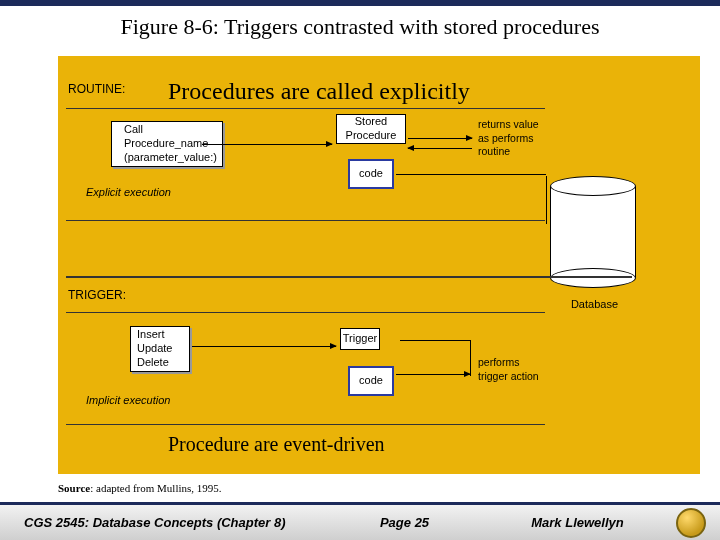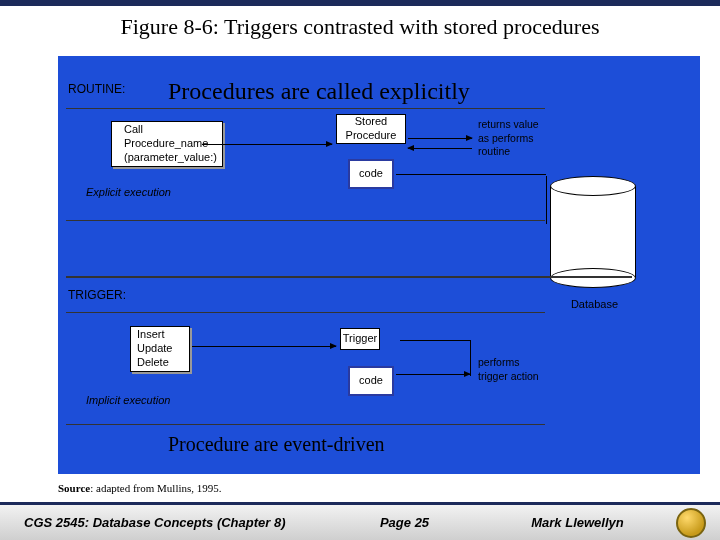--- a/index.html
+++ b/index.html
@@ -20,21 +20,21 @@
     text-align: center;
     padding: 8px 20px 6px;
     color: #000;
   }
   .diagram {
     position: absolute;
     top: 56px;
     left: 58px;
     right: 20px;
     bottom: 66px;
-    background: #1d4ed8;
+    background: #eab308;
   }
   .caption1 {
     position: absolute;
     top: 22px;
     left: 110px;
     font-size: 24px;
     color: #000;
   }
   .caption2 {
     position: absolute;

